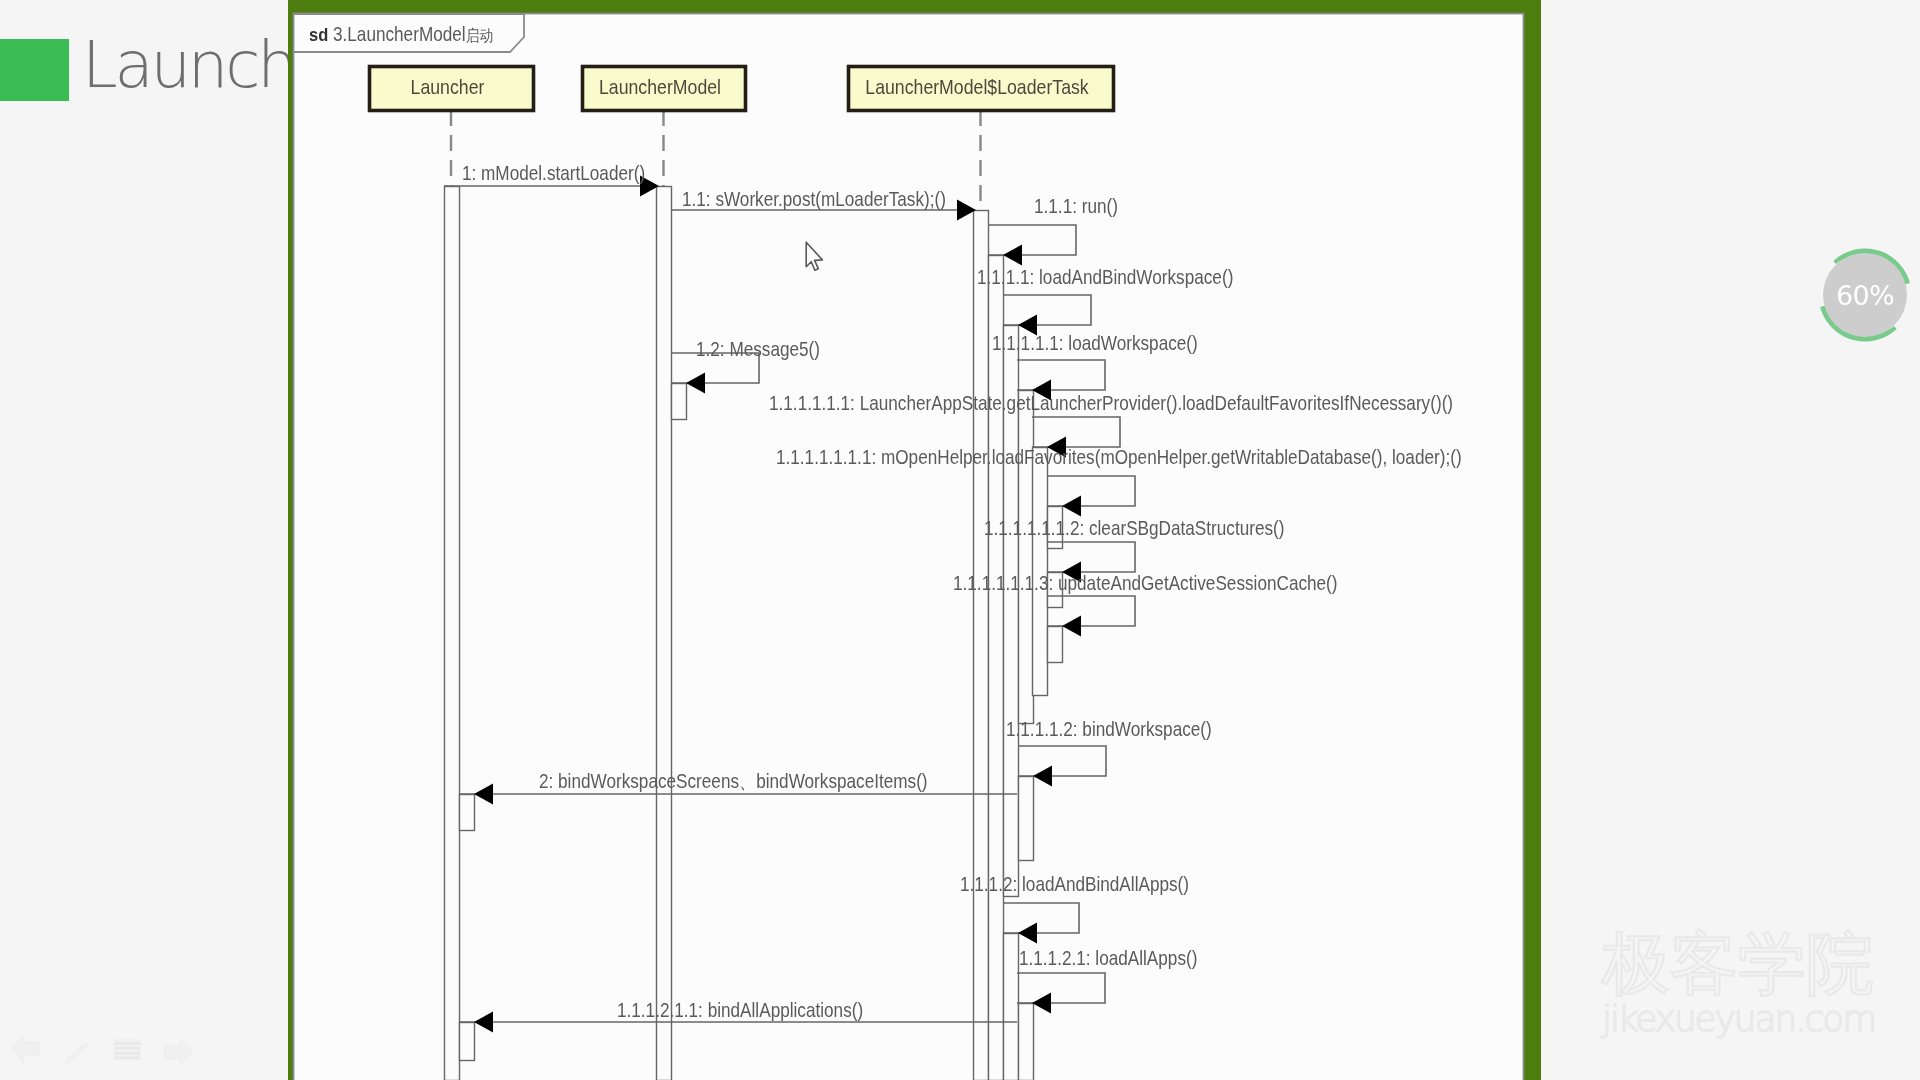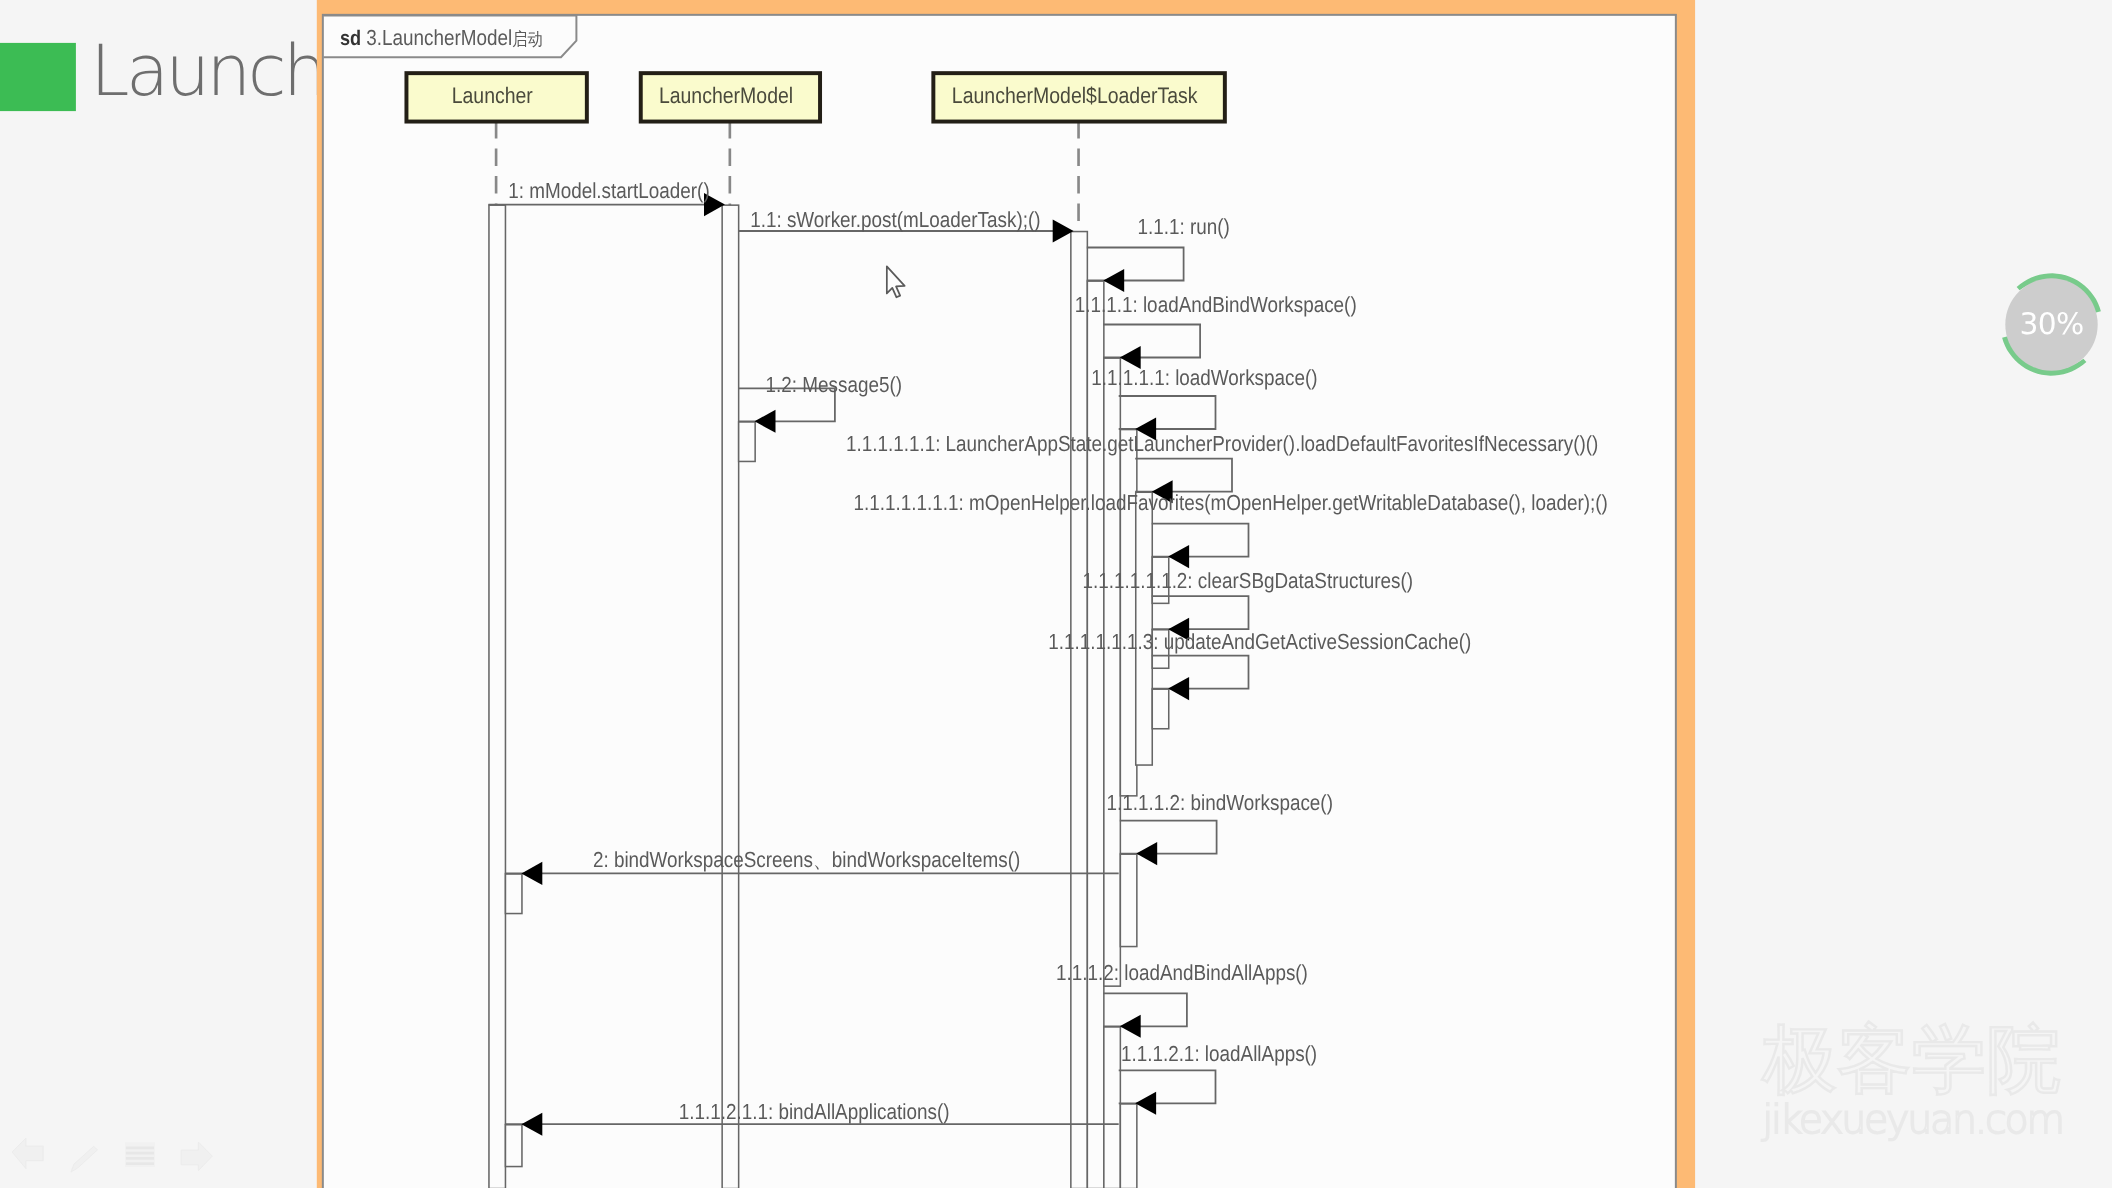--- a/index.html
+++ b/index.html
@@ -7,21 +7,21 @@
        font-family:"Liberation Sans",sans-serif;-webkit-font-smoothing:antialiased;}
   #stage{position:relative;width:1920px;height:1080px;background:#f5f5f5;}
 
   
   #bg-green{position:absolute;left:0;top:39px;width:69px;height:62px;background:#3cbc54;}
   #bg-title{position:absolute;left:82px;top:30px;font-size:64px;color:#6e6e6e;
             font-weight:300;letter-spacing:-3.2px;line-height:70px;white-space:nowrap;
             font-family:"DejaVu Sans",sans-serif;}
 
   
-  #panel{position:absolute;left:288px;top:0;width:1253px;height:1080px;background:#fdba74;}
+  #panel{position:absolute;left:288px;top:0;width:1253px;height:1080px;background:#4d7c0f;}
   #panel svg{display:block;}
 
   
   #progress{position:absolute;left:1815px;top:245px;width:100px;height:100px;}
   #progress .pct{position:absolute;left:0;top:0;width:100px;height:100px;
      display:flex;align-items:center;justify-content:center;color:#fff;font-size:27px;
      font-weight:400;font-family:"DejaVu Sans",sans-serif;letter-spacing:-0.6px;}
 
   
   #watermark{position:absolute;left:1602px;top:928px;width:300px;height:115px;}
@@ -137,21 +137,21 @@
   </div>
 
   <div id="progress">
     <svg width="100" height="100" viewBox="0 0 100 100">
       <g>
         <path d="M 18.3 16.0 L 21.3 13.4 L 24.6 11.1 L 28.0 9.0 L 31.6 7.3 L 35.3 5.9 L 39.1 4.8 L 43.1 4.0 L 47.0 3.6 L 51.0 3.5 L 55.0 3.8 L 58.9 4.4 L 62.8 5.3 L 66.6 6.6 L 70.3 8.1 L 73.8 10.0 L 77.1 12.2 L 80.3 14.7 L 83.2 17.4 L 85.8 20.4 L 88.2 23.6 L 90.4 26.9 L 92.2 30.5 L 93.7 34.2 L 94.9 38.0 L 82.8 41.2 L 82.3 38.3 L 81.5 35.4 L 80.4 32.6 L 79.1 29.9 L 77.6 27.2 L 75.8 24.7 L 73.7 22.3 L 71.5 20.1 L 69.0 18.0 L 66.4 16.2 L 63.5 14.6 L 60.5 13.2 L 57.4 12.1 L 54.2 11.3 L 50.9 10.7 L 47.5 10.4 L 44.0 10.4 L 40.6 10.7 L 37.1 11.4 L 33.7 12.3 L 30.4 13.5 L 27.1 15.0 L 24.0 16.8 L 21.0 18.9 Z" fill="#78cb8b"></path>
         <path d="M 81.7 84.0 L 78.7 86.6 L 75.4 88.9 L 72.0 91.0 L 68.4 92.7 L 64.7 94.1 L 60.9 95.2 L 56.9 96.0 L 53.0 96.4 L 49.0 96.5 L 45.0 96.2 L 41.1 95.6 L 37.2 94.7 L 33.4 93.4 L 29.7 91.9 L 26.2 90.0 L 22.9 87.8 L 19.7 85.3 L 16.8 82.6 L 14.2 79.6 L 11.8 76.4 L 9.6 73.1 L 7.8 69.5 L 6.3 65.8 L 5.1 62.0 L 17.2 58.8 L 17.7 61.7 L 18.5 64.6 L 19.6 67.4 L 20.9 70.1 L 22.4 72.8 L 24.2 75.3 L 26.3 77.7 L 28.5 79.9 L 31.0 82.0 L 33.6 83.8 L 36.5 85.4 L 39.5 86.8 L 42.6 87.9 L 45.8 88.7 L 49.1 89.3 L 52.5 89.6 L 56.0 89.6 L 59.4 89.3 L 62.9 88.6 L 66.3 87.7 L 69.6 86.5 L 72.9 85.0 L 76.0 83.2 L 79.0 81.1 Z" fill="#78cb8b"></path>
       </g>
       <circle cx="50" cy="50" r="42" fill="#cdcdcd"></circle>
     </svg>
-    <div class="pct">30%</div>
+    <div class="pct">60%</div>
   </div>
 
   <div id="watermark">
     <div id="wm-cn">极客学院</div>
     <div id="wm-dom">jikexueyuan.com</div>
   </div>
 
   <div id="toolbar">
     <div class="tb tb-back">
       <svg width="31" height="31" viewBox="0 0 31 31">

